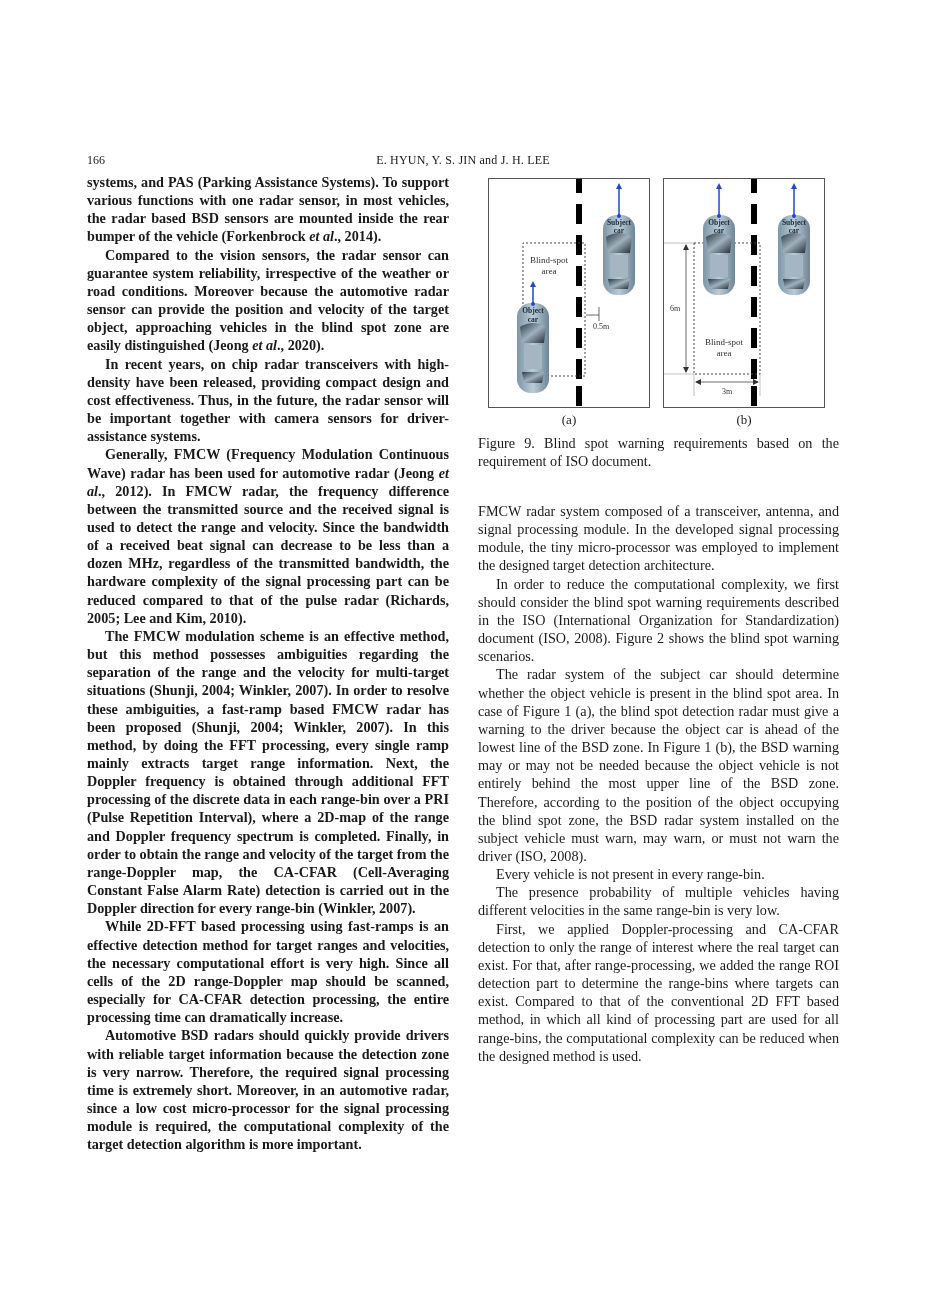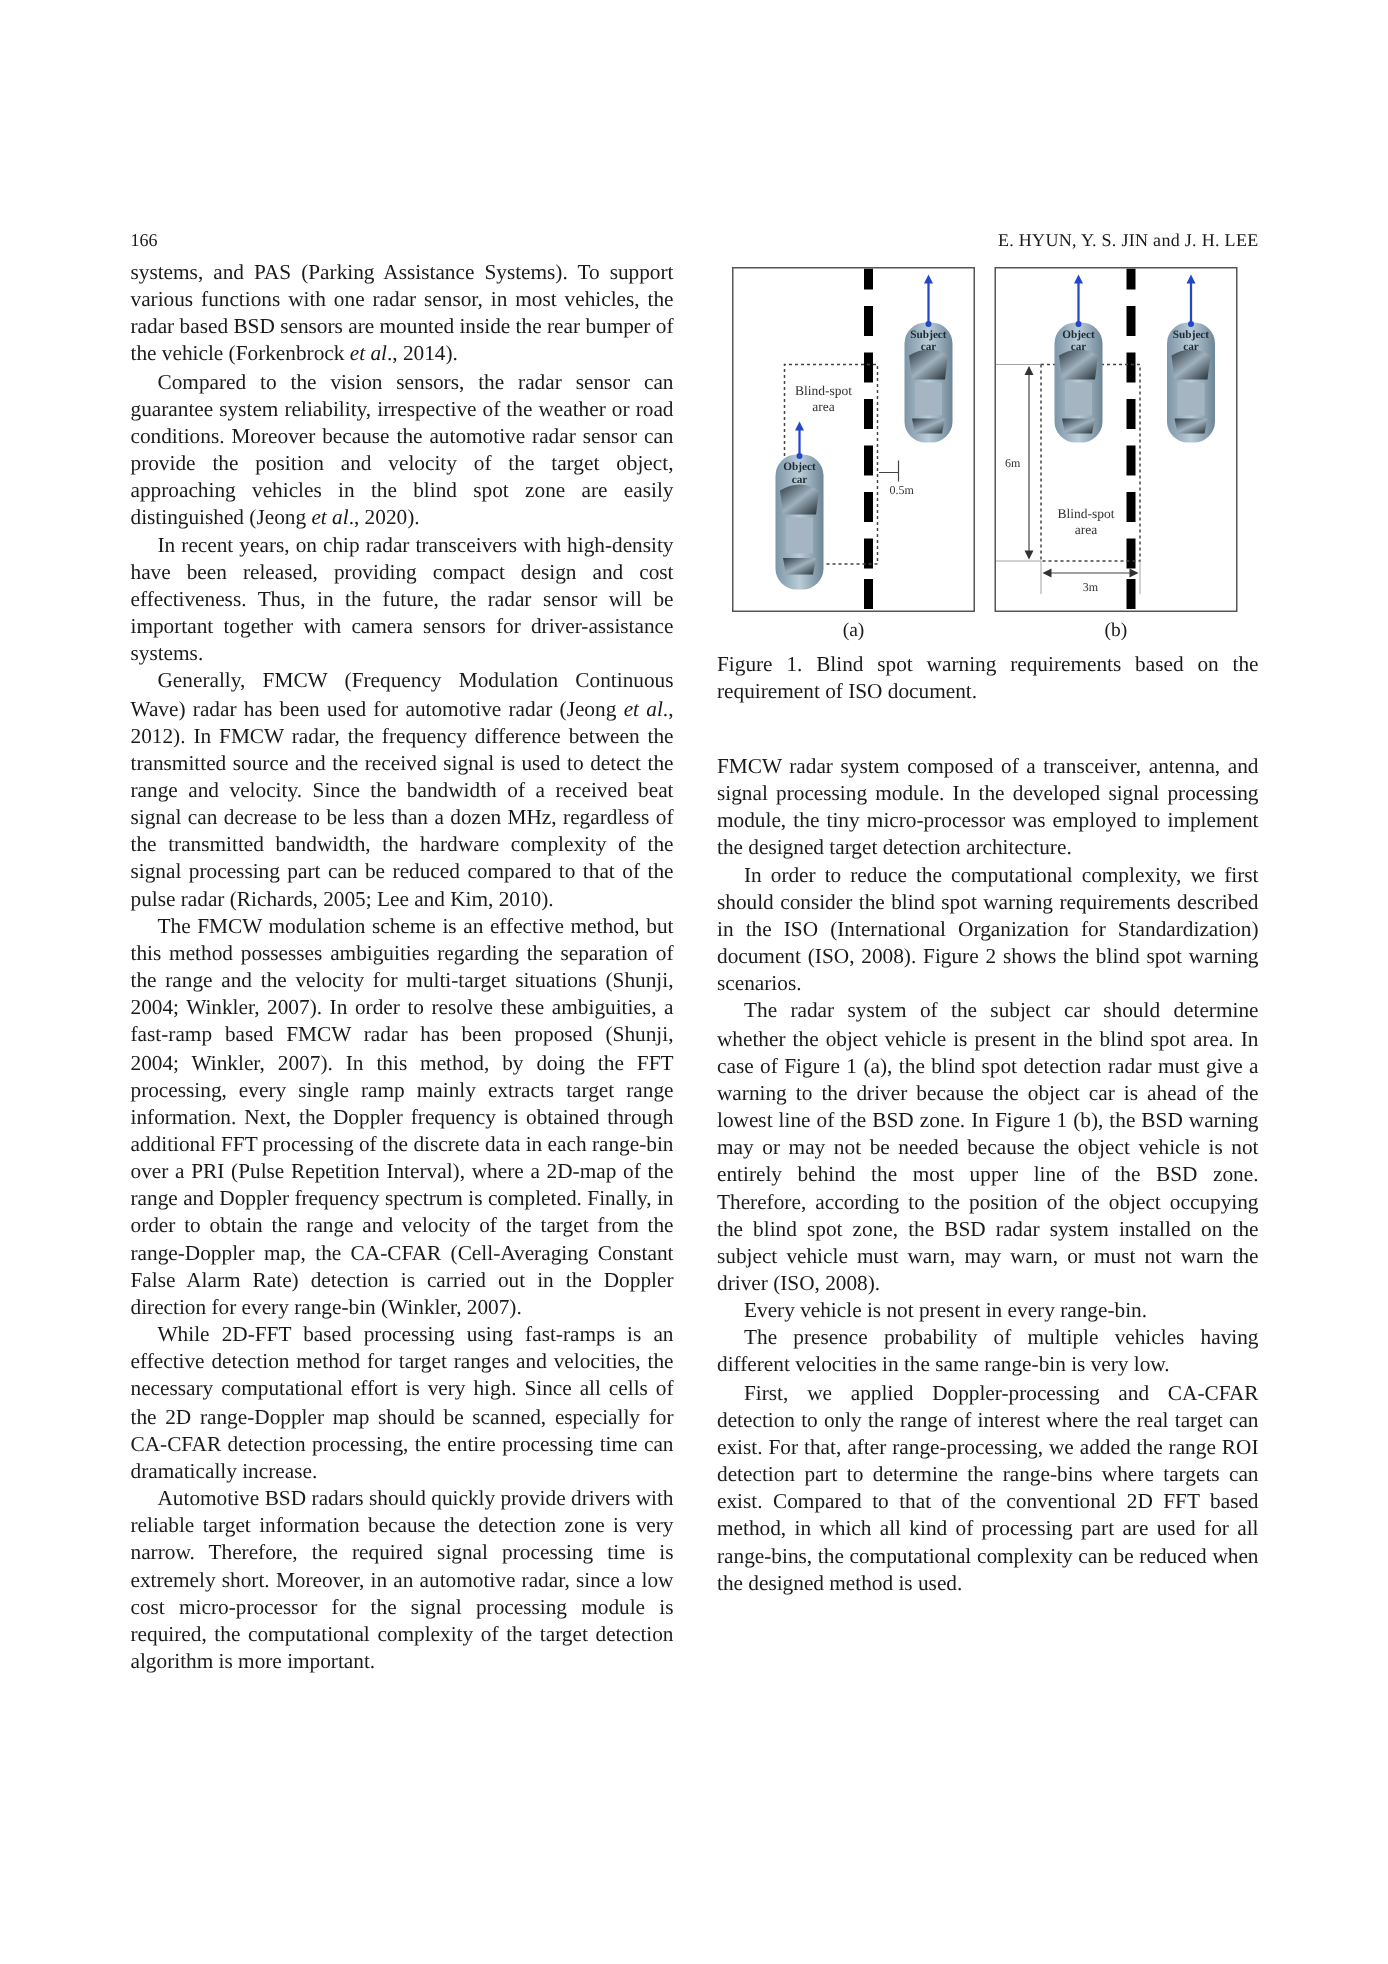--- a/index.html
+++ b/index.html
@@ -1,22 +1,22 @@
 <!DOCTYPE html>
 <html><head>
   <meta charset="utf-8">
   <style>
     html, body { margin: 0; padding: 0; background: #ffffff; }
     body { width: 925px; height: 1309px; position: relative; overflow: hidden;
            font-family: "Liberation Serif", "DejaVu Serif", serif; color: #1a1a1a; }
     .running-head { position: absolute; top: 113px; left: 87px; width: 752px; height: 20px; font-size: 12px; margin-top: 40px; }
     .page-num { position: absolute; left: 0; top: 0; }
-    .authors { position: absolute; left: 0; right: 0; top: 0; text-align: right; letter-spacing: 0.2px; }
+    .authors { position: absolute; left: 0; right: 0; top: 0; text-align: center; letter-spacing: 0.2px; }
     .col { position: absolute; font-size: 14.2px; line-height: 18.15px; text-align: justify; hyphens: none; }
-    .col-left { left: 87px; top: 173px; width: 362px; }
+    .col-left { left: 87px; top: 173px; width: 362px; font-weight: bold; }
     .col-right { left: 478px; top: 502px; width: 361px; }
     .col p { margin: 0; text-indent: 18px; }
     .col p.cont { text-indent: 0; }
     .figure { position: absolute; left: 488px; top: 178px; width: 352px; height: 250px; }
     .panel { position: absolute; top: 0; width: 162px; height: 230px; border: 1.5px solid #555; background: #fff; box-sizing: border-box; }
     .panel-a { left: 0; }
     .panel-b { left: 175px; }
     .panel-label { position: absolute; top: 234px; font-size: 13px; width: 40px; text-align: center; }
     .caption { position: absolute; left: 478px; top: 434px; width: 361px; font-size: 14.2px; line-height: 18.15px; text-align: justify; }
     svg text { font-family: "Liberation Serif", "DejaVu Serif", serif; }
@@ -153,21 +153,21 @@
         <path d="M119 100 L141 100 L139 110 L121 110 Z" fill="url(#glass)"></path>
         <circle cx="130" cy="37" r="2" fill="#2447c9"></circle>
         <text x="130" y="46" font-size="7.5" font-weight="bold" text-anchor="middle" fill="#1e2a33">Subject</text>
         <text x="130" y="54" font-size="7.5" font-weight="bold" text-anchor="middle" fill="#1e2a33">car</text>
       </g>
     </svg>
   </div>
   <div class="panel-label" style="left:236px">(b)</div>
 </div>
 
-<div class="caption">Figure 1. Blind spot warning requirements based on the requirement of ISO document.</div>
+<div class="caption">Figure 9. Blind spot warning requirements based on the requirement of ISO document.</div>
 
 <div class="col col-right">
   <p class="cont"><span>FMCW radar system composed of a transceiver, antenna, and signal processing module. In the developed signal processing module, the tiny micro-processor was employed to implement the designed target detection architecture.</span></p>
   <p><span>In order to reduce the computational complexity, we first should consider the blind spot warning requirements described in the ISO (International Organization for Standardization) document (ISO, 2008). Figure 2 shows the blind spot warning scenarios.</span></p>
   <p><span>The radar system of the subject car should determine whether the object vehicle is present in the blind spot area. In case of Figure 1 (a), the blind spot detection radar must give a warning to the driver because the object car is ahead of the lowest line of the BSD zone. In Figure 1 (b), the BSD warning may or may not be needed because the object vehicle is not entirely behind the most upper line of the BSD zone. Therefore, according to the position of the object occupying the blind spot zone, the BSD radar system installed on the subject vehicle must warn, may warn, or must not warn the driver (ISO, 2008).</span></p>
   <p><span>Every vehicle is not present in every range-bin.</span></p>
   <p><span>The presence probability of multiple vehicles having different velocities in the same range-bin is very low.</span></p>
   <p><span>First, we applied Doppler-processing and CA-CFAR detection to only the range of interest where the real target can exist. For that, after range-processing, we added the range ROI detection part to determine the range-bins where targets can exist. Compared to that of the conventional 2D FFT based method, in which all kind of processing part are used for all range-bins, the computational complexity can be reduced when the designed method is used.</span></p>
 </div>
 

